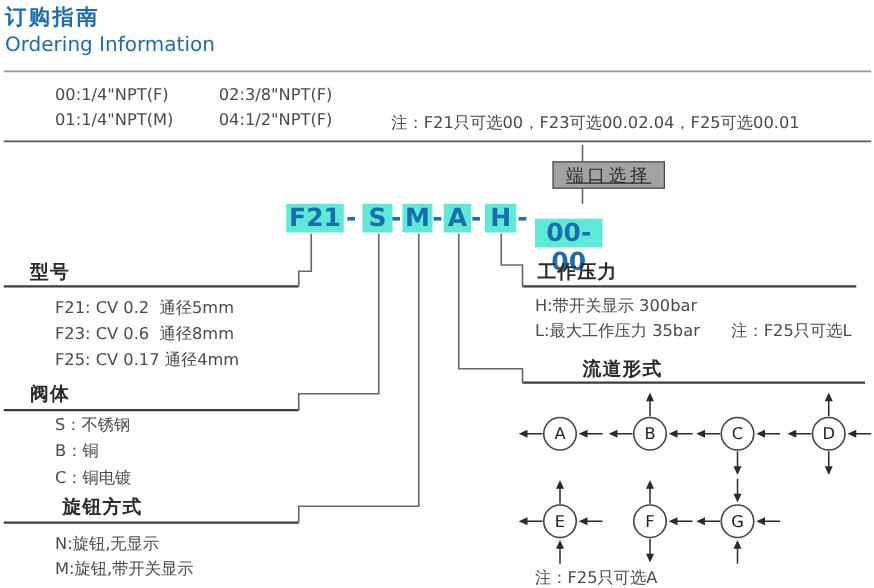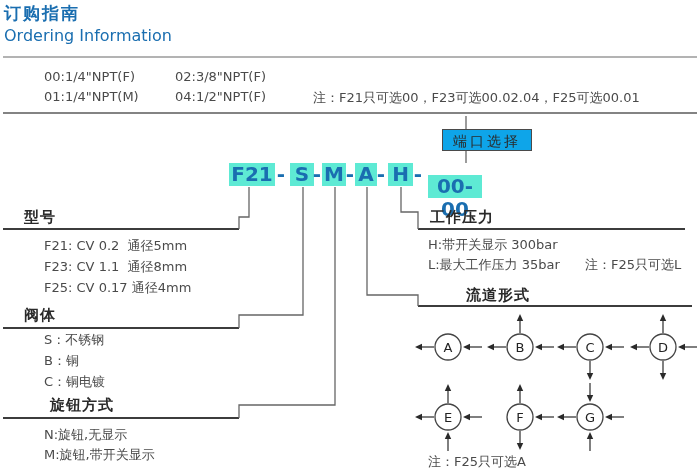--- a/index.html
+++ b/index.html
@@ -14,22 +14,22 @@
   .title-en{left:4px;top:26px;font-size:16px;color:#1a6eb0;}
   .body-text{font-size:13px;color:#4a4a4a;}
   .heading{font-size:15px;font-weight:bold;color:#2a2a2a;letter-spacing:1px;}
   .code-box{
     z-index:2;height:23px;line-height:23px;text-align:center;
     background:#5eead4;color:#1a6eb0;font-size:20px;font-weight:bold;
   }
   .code-dash{z-index:2;width:10px;height:23px;line-height:23px;text-align:center;color:#1a6eb0;font-size:20px;font-weight:bold;}
   .port-box{
     z-index:2;left:442px;top:129px;width:90px;height:22px;line-height:22px;
-    border:1.4px solid #4a4a4a;background:#0ea5e9;text-align:center;
-    font-size:14px;color:#2a2a2a;letter-spacing:3px;box-sizing:border-box;
+    border:1.4px solid #4a4a4a;background:#a3a3a3;text-align:center;
+    font-size:14px;color:#2a2a2a;letter-spacing:3px;box-sizing:border-box;text-decoration:underline;
   }
   .flow-circle{fill:#ffffff;stroke:#444444;stroke-width:1.3px;}
   .flow-letter{font-size:13px;fill:#222222;text-anchor:middle;font-family:"DejaVu Sans","Liberation Sans",sans-serif;}
 </style>
 </head>
 <body>
 
 <div id="stage">
 
   <svg id="overlay" viewBox="0 0 699 470" xmlns="http://www.w3.org/2000/svg">
@@ -191,21 +191,21 @@
   <div class="abs code-box" style="left:322px;top:163px;width:24px;">M</div>
   <div class="abs code-dash" style="left:345px;top:163px;">-</div>
   <div class="abs code-box" style="left:355px;top:163px;width:22px;">A</div>
   <div class="abs code-dash" style="left:376px;top:163px;">-</div>
   <div class="abs code-box" style="left:388px;top:163px;width:25px;">H</div>
   <div class="abs code-dash" style="left:413px;top:163px;">-</div>
   <div class="abs code-box" style="left:428px;top:175px;width:54px;">00-00</div>
 
   <div class="abs txt heading" style="left:24px;top:208px;">型号</div>
   <div class="abs txt body-text" style="left:44px;top:237px;">F21: CV 0.2  通径5mm</div>
-  <div class="abs txt body-text" style="left:44px;top:258px;">F23: CV 1.1  通径8mm</div>
+  <div class="abs txt body-text" style="left:44px;top:258px;">F23: CV 0.6  通径8mm</div>
   <div class="abs txt body-text" style="left:44px;top:279px;">F25: CV 0.17 通径4mm</div>
 
   <div class="abs txt heading" style="left:24px;top:306px;">阀体</div>
   <div class="abs txt body-text" style="left:44px;top:331px;">S：不锈钢</div>
   <div class="abs txt body-text" style="left:44px;top:352px;">B：铜</div>
   <div class="abs txt body-text" style="left:44px;top:373px;">C：铜电镀</div>
 
   <div class="abs txt heading" style="left:24px;top:396px;margin-left:26px;">旋钮方式</div>
   <div class="abs txt body-text" style="left:44px;top:426px;">N:旋钮,无显示</div>
   <div class="abs txt body-text" style="left:44px;top:446px;">M:旋钮,带开关显示</div>

